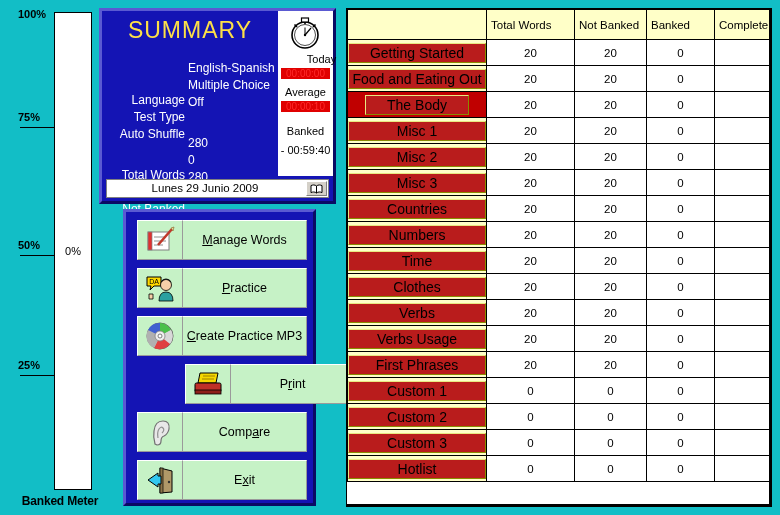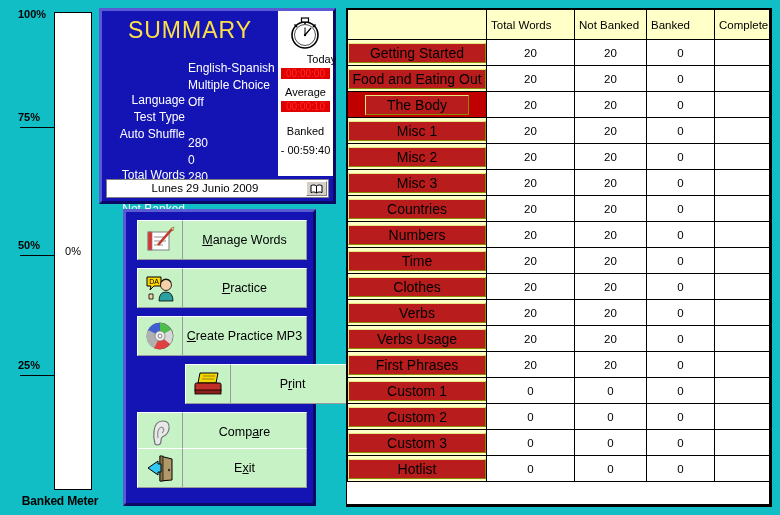--- a/index.html
+++ b/index.html
@@ -101,21 +101,21 @@
     border:1px solid #ffffff;border-right-color:#9a9a9a;border-bottom-color:#9a9a9a;
     display:flex;align-items:center;justify-content:center;
   }
   .mbtn .lb{
     flex:1;height:40px;background:#c6f2c6;box-sizing:border-box;
     border:1px solid #ffffff;border-left:none;border-right-color:#9a9a9a;border-bottom-color:#9a9a9a;
     display:flex;align-items:center;justify-content:center;
     font-size:12.5px;color:#000;
   }
   .b1{top:8px;} .b2{top:56px;} .b3{top:104px;}
-  .b4{top:152px;padding-left:48px;} .b5{top:200px;} .b6{top:236px;}
+  .b4{top:152px;padding-left:48px;} .b5{top:200px;} .b6{top:248px;}
   u{text-decoration:underline;}
 
   
   .tablewrap{
     position:absolute;left:346px;top:8px;width:426px;height:499px;
     background:#ffffff;box-sizing:border-box;
     border:1px solid #000000;border-right:3px solid #000000;border-bottom:3px solid #000000;
     overflow:hidden;
   }
   table.grid{border-collapse:collapse;width:100%;table-layout:fixed;}

